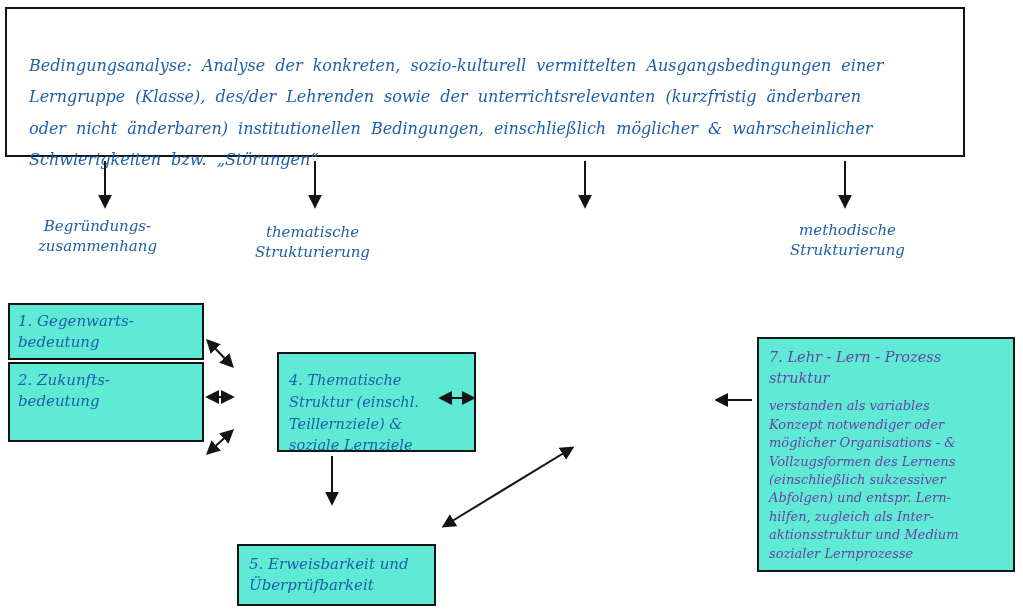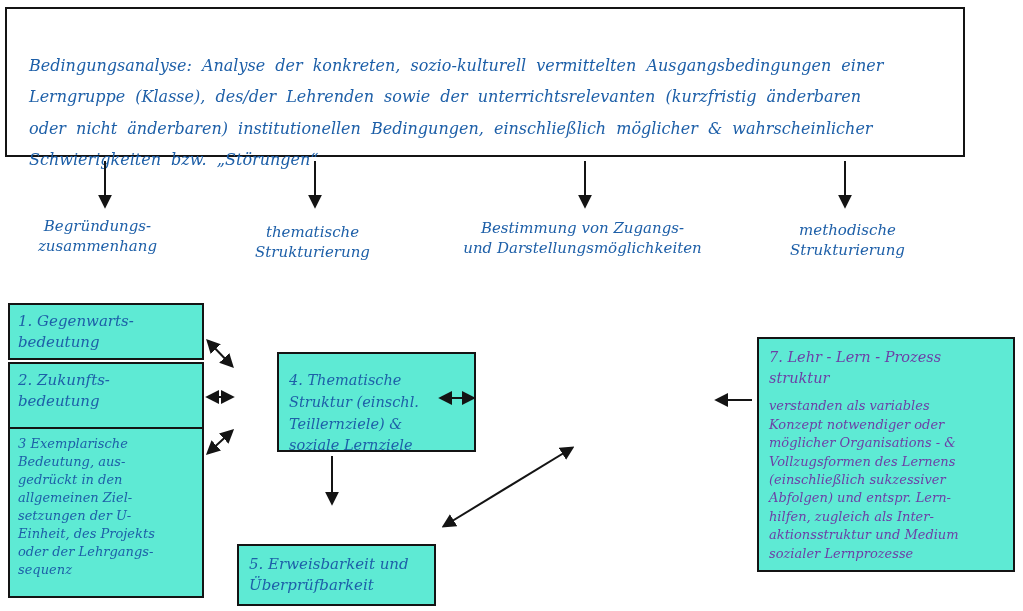--- a/index.html
+++ b/index.html
@@ -59,37 +59,27 @@
     <span>Bedingungsanalyse: Analyse der konkreten, sozio-kulturell vermittelten Ausgangsbedingungen einer
 Lerngruppe (Klasse), des/der Lehrenden sowie der unterrichtsrelevanten (kurzfristig änderbaren
 oder nicht änderbaren) institutionellen Bedingungen, einschließlich möglicher &amp; wahrscheinlicher
 Schwierigkeiten bzw. „Störungen“</span>
   </div>
 
   <div class="col-label hw" id="lbl1">Begründungs-
 zusammenhang</div>
   <div class="col-label hw" id="lbl2">thematische
 Strukturierung</div>
-  <div class="col-label hw" id="lbl3">Bestimmung von Zugangs-
-und Darstellungsmöglichkeiten</div>
   <div class="col-label hw" id="lbl4">methodische
 Strukturierung</div>
 
   <div class="box hw" id="box1">1. Gegenwarts-
 bedeutung</div>
   <div class="box hw" id="box2">2. Zukunfts-
 bedeutung</div>
-  <div class="box hw" id="box3">3 Exemplarische
-Bedeutung, aus-
-gedrückt in den
-allgemeinen Ziel-
-setzungen der U-
-Einheit, des Projekts
-oder der Lehrgangs-
-sequenz</div>
   <div class="box hw" id="box4">4. Thematische
 Struktur (einschl.
 Teillernziele) &amp;
 soziale Lernziele</div>
   <div class="box hw" id="box5">5. Erweisbarkeit und
 Überprüfbarkeit</div>
 
   <div class="box" id="box7">
     <div class="hw purple b7title">7. Lehr - Lern - Prozess
 struktur</div>

